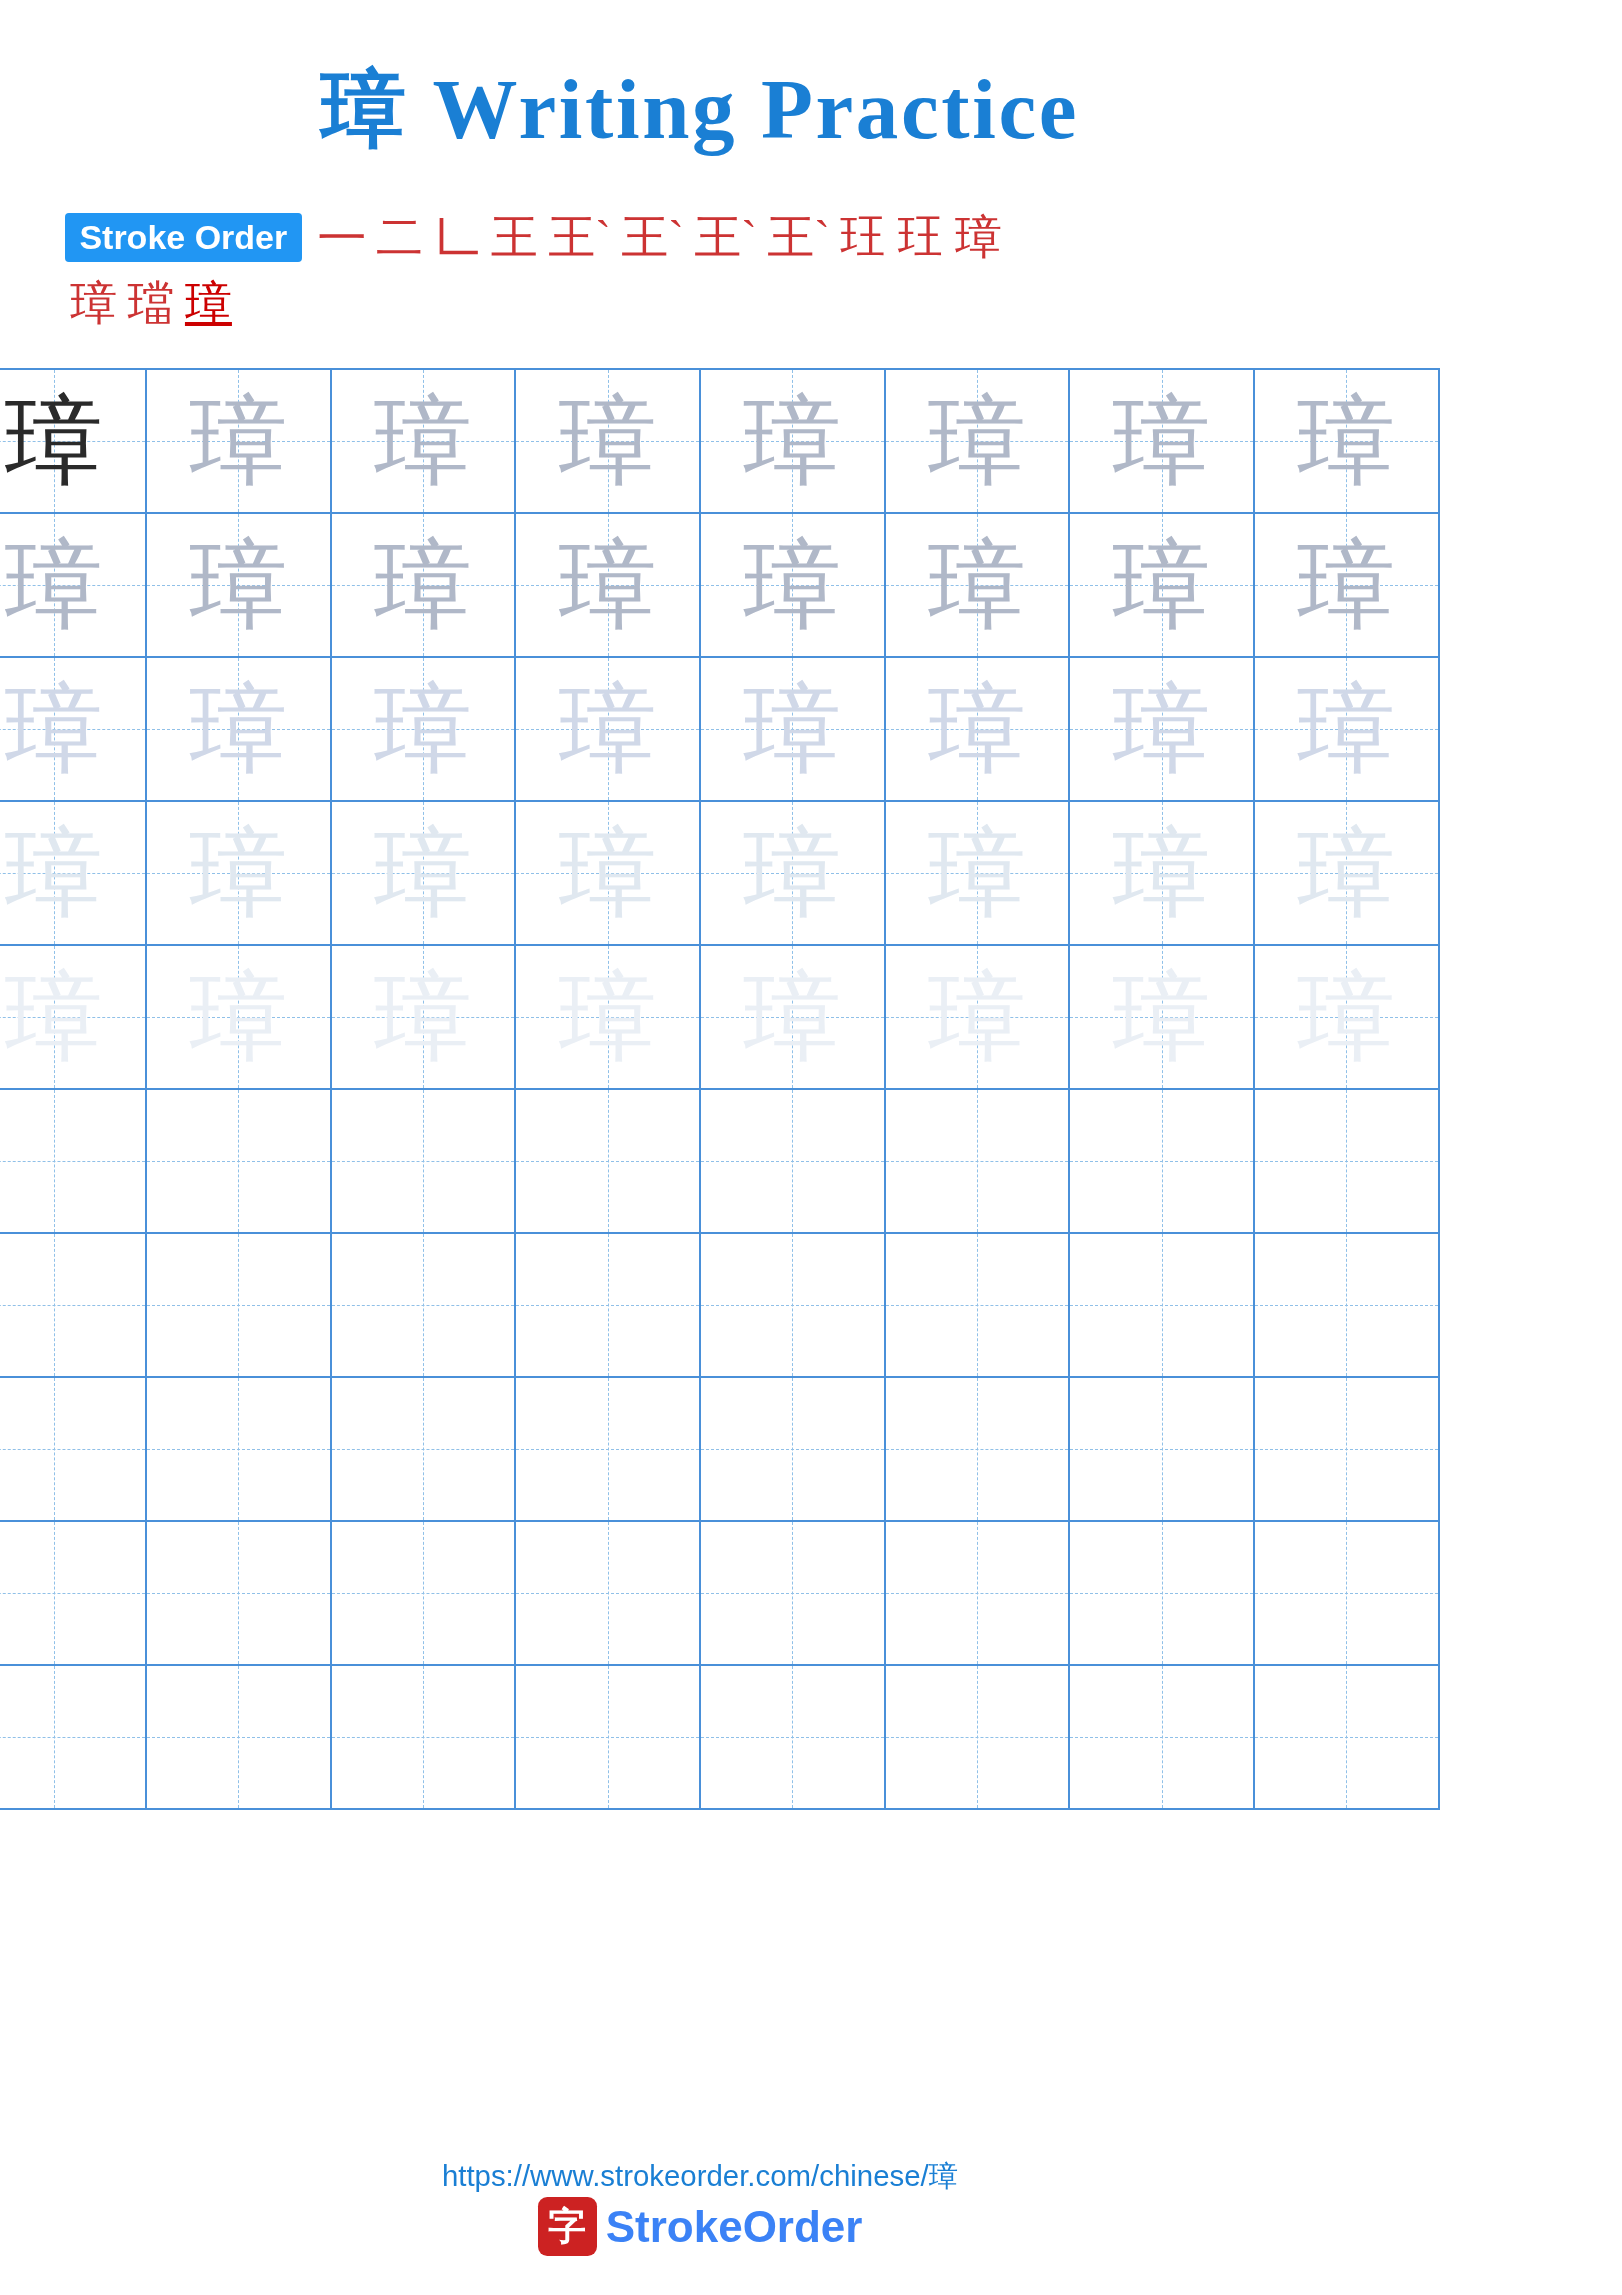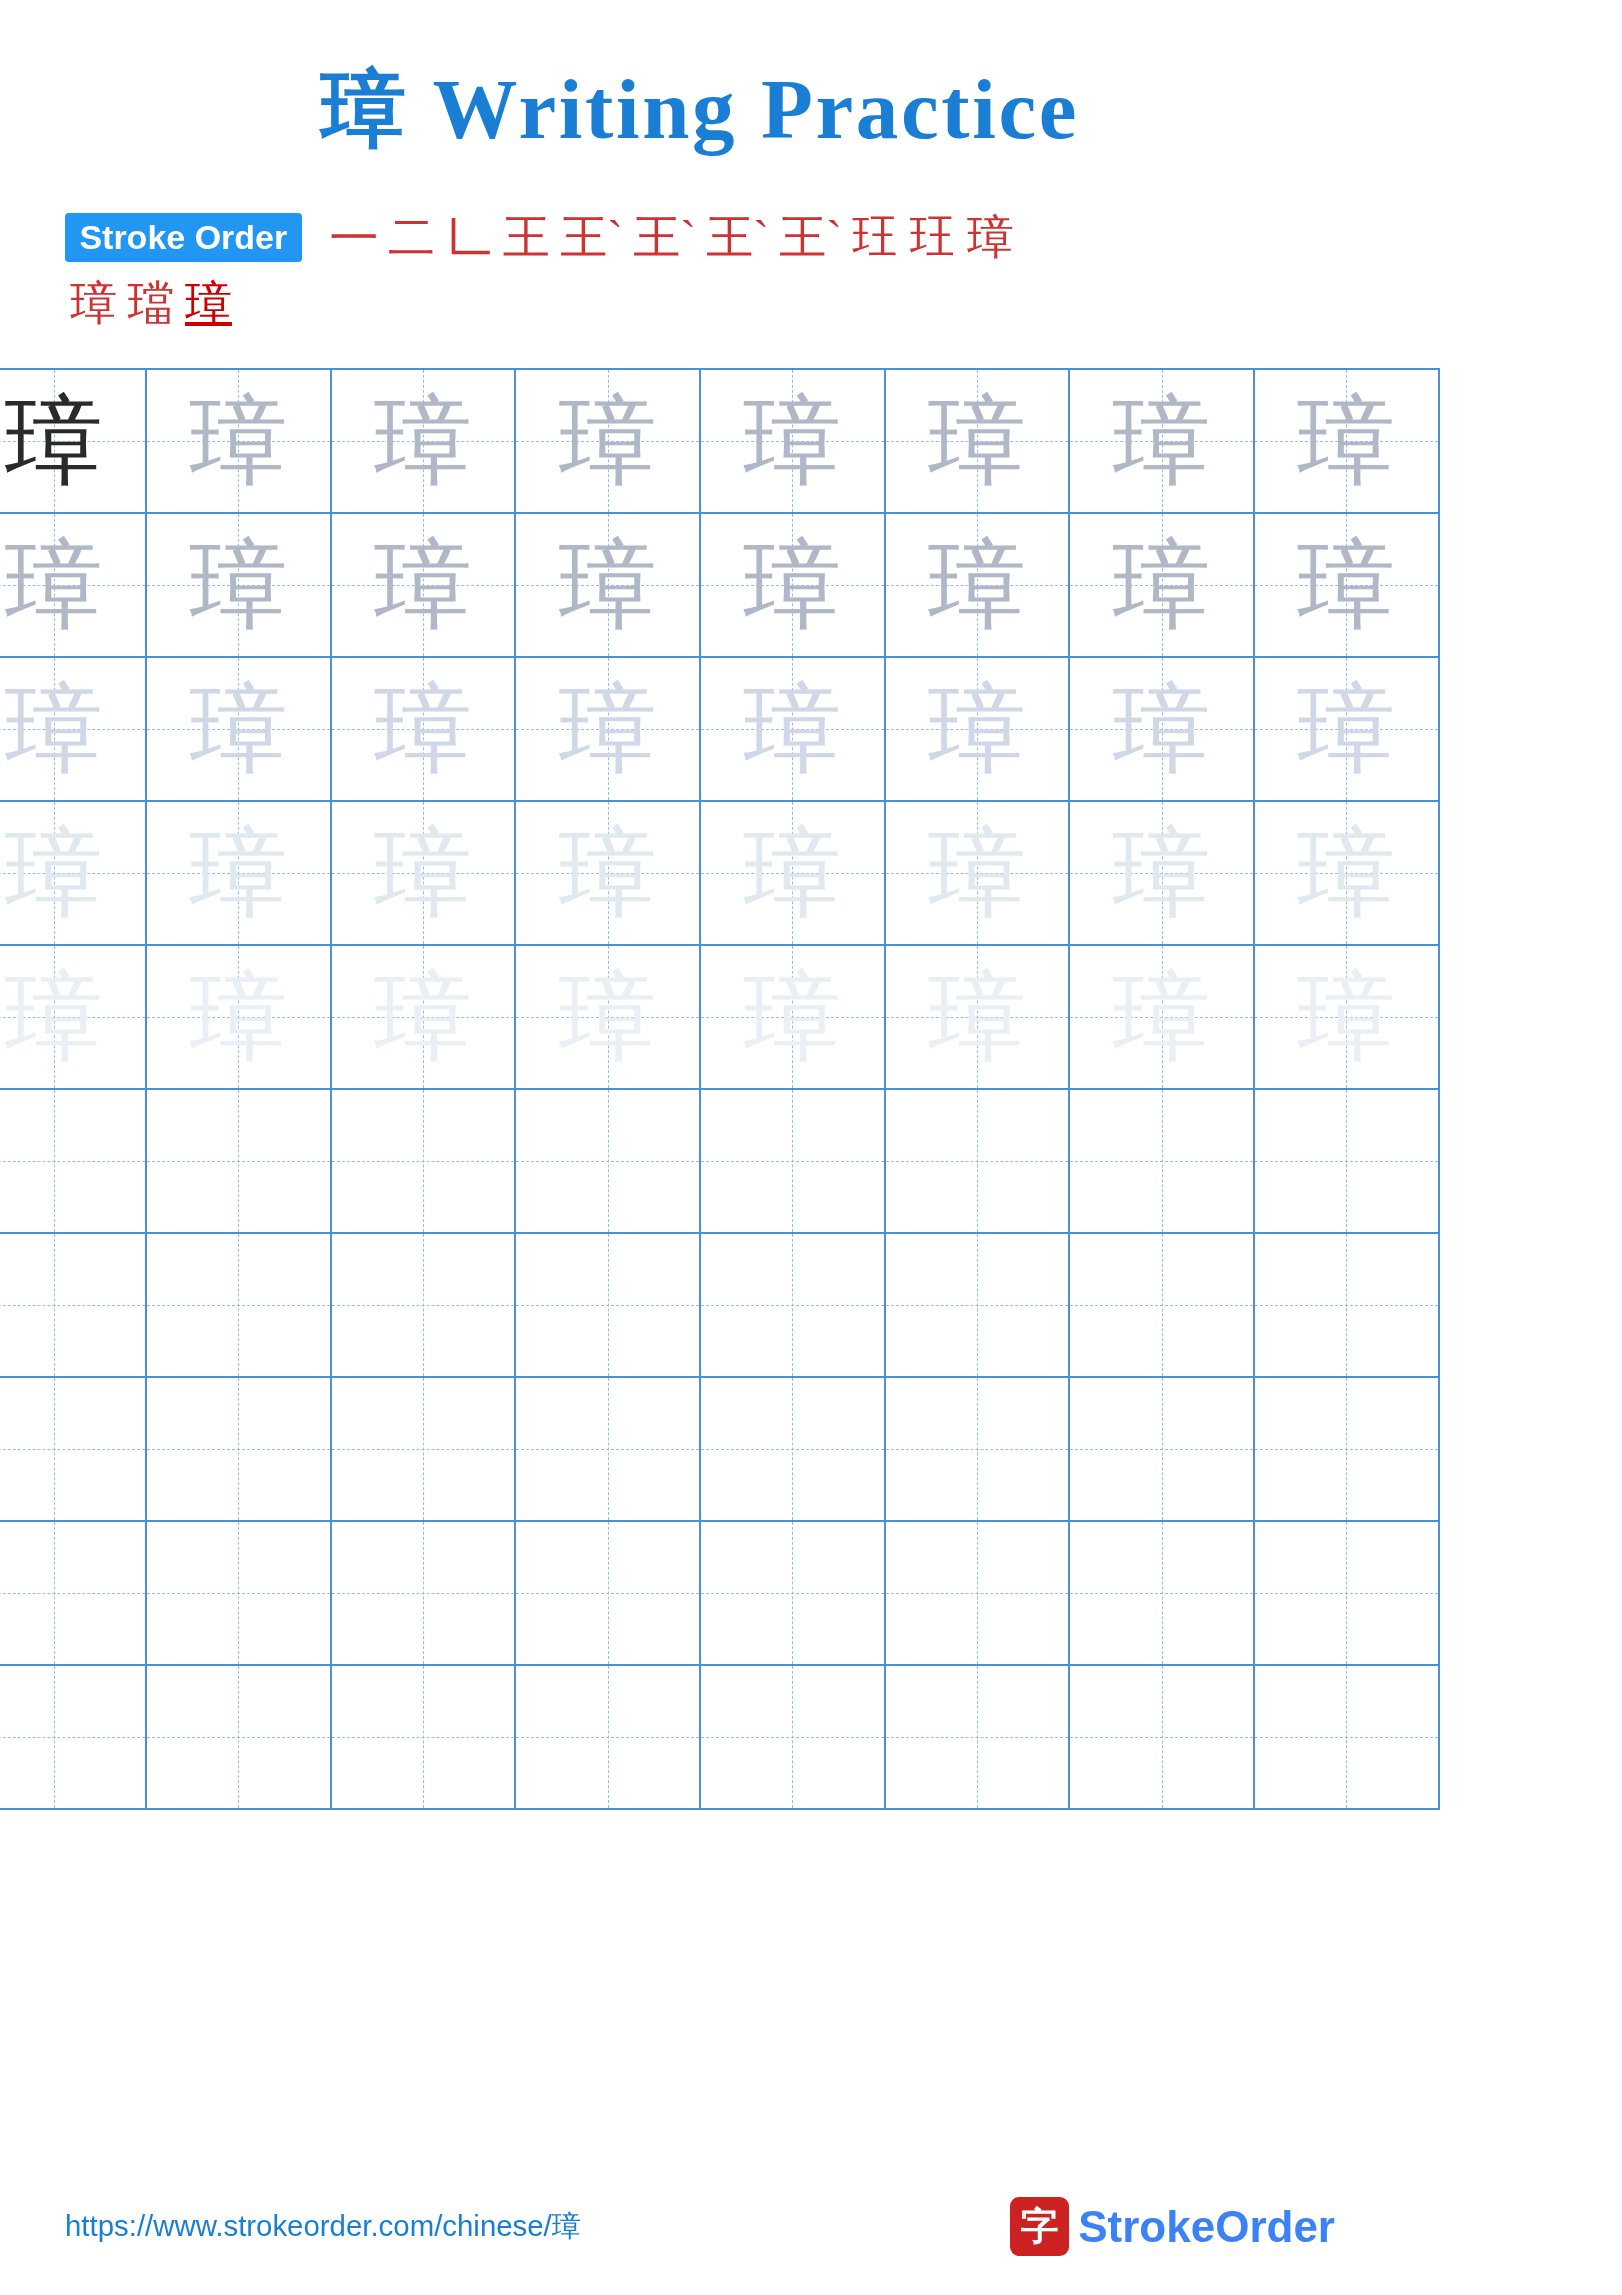--- a/index.html
+++ b/index.html
@@ -39,21 +39,21 @@
       margin-bottom: 33px;
       display: flex;
       flex-direction: column;
       align-items: flex-start;
     }
 
     .stroke-order-row {
       display: flex;
       align-items: center;
       flex-wrap: wrap;
-      gap: 12px;
+      gap: 0px;
       text-align: center;
     }
 
     .stroke-order-label {
       background: #2196f3;
       color: white;
       font-size: 34px;
       font-weight: bold;
       padding: 5.2px 14.4px;
       border-radius: 3.9px;
@@ -157,20 +157,21 @@
       color: #eaeff5;
     }
 
     .footer {
       width: 100%;
       display: flex;
       align-items: center;
       justify-content: space-between;
       margin-top: auto;
       padding-top: 26px;
+      flex-direction: column;
     }
 
     .footer-url {
       font-size: 29.4px;
       color: #1a7fd4;
       font-family: sans-serif;
     }
 
     .footer-logo {
       display: flex;

